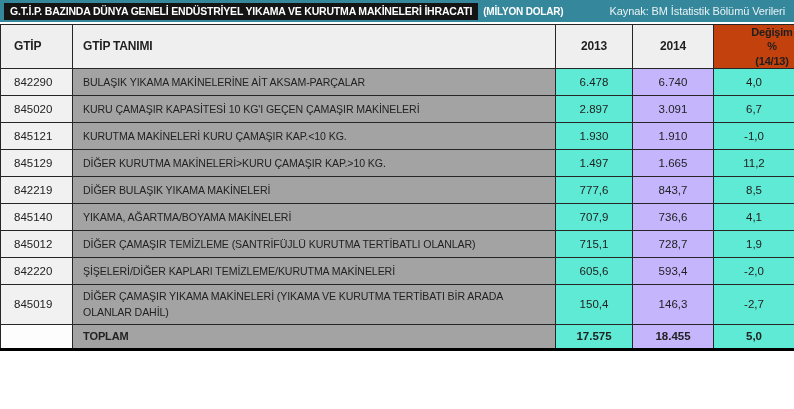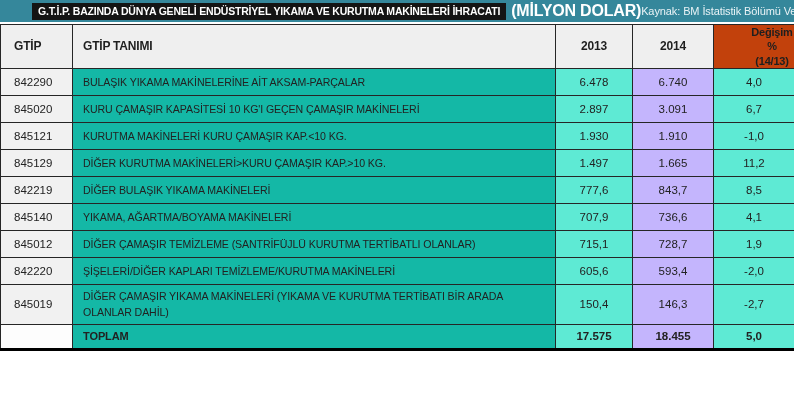--- a/index.html
+++ b/index.html
@@ -28,26 +28,25 @@
   .title-box {
     background: #141414;
     color: #ffffff;
     font-weight: bold;
     font-size: 10.5px;
     letter-spacing: -0.2px;
     line-height: 17px;
     height: 17px;
     padding: 0 6px;
     white-space: nowrap;
-    margin-left: 28px;
   }
   .title-suffix {
     color: #ffffff;
     font-weight: bold;
-    font-size: 16px;
+    font-size: 10px;
     letter-spacing: -0.2px;
     margin-left: 5px;
     white-space: nowrap;
   }
   .source {
     margin-left: auto;
     color: #e9f3f6;
     font-size: 11px;
     letter-spacing: -0.1px;
     white-space: nowrap;
@@ -83,21 +82,21 @@
   thead th.h-tanim { text-align: left; padding-left: 10px; }
   thead th.h-chg   { background: #c2410c; font-size: 11px; line-height: 1.3; padding-left: 36px; }
 
   td.gtip {
     background: #f1f1f1;
     font-size: 11.5px;
     padding-left: 13px;
     color: #222222;
   }
   td.tanim {
-    background: #14b8a6;
+    background: #a3a3a3;
     font-size: 10.6px;
     letter-spacing: -0.1px;
     padding: 3px 10px;
     color: #222222;
     line-height: 1.55;
   }
   td.num {
     font-size: 11.5px;
     text-align: center;
     color: #222222;

